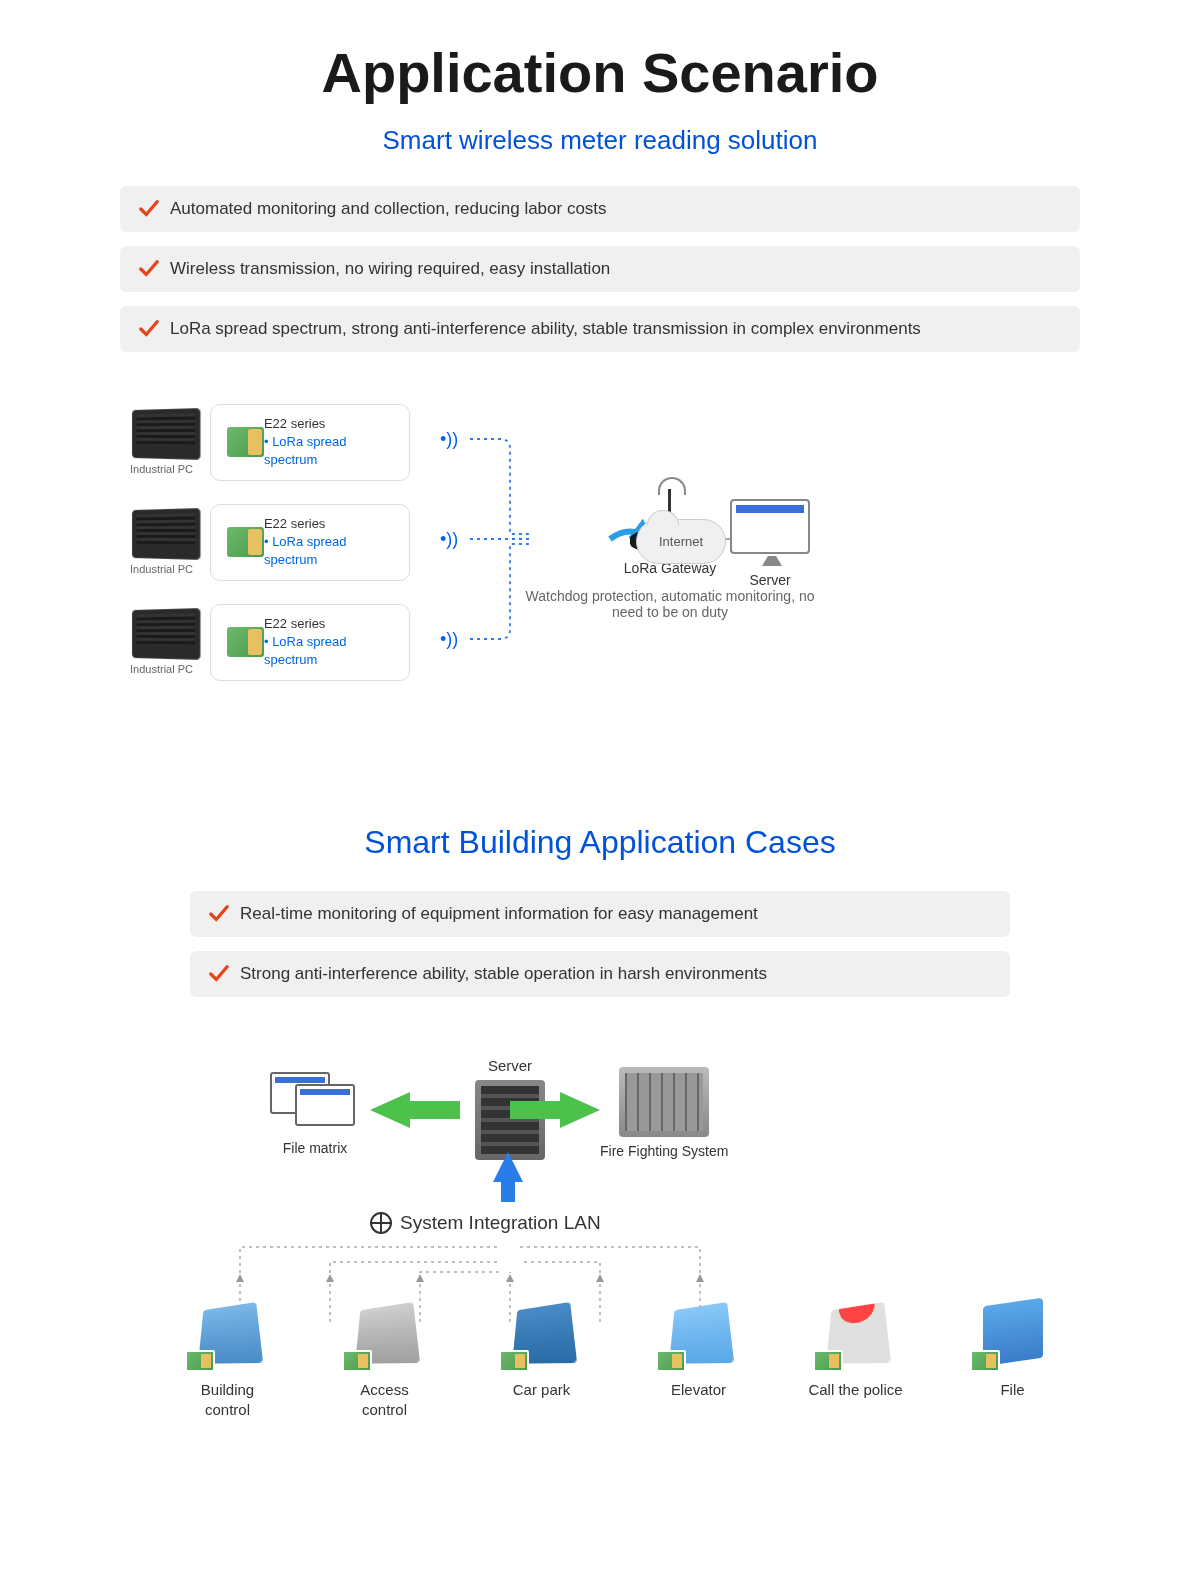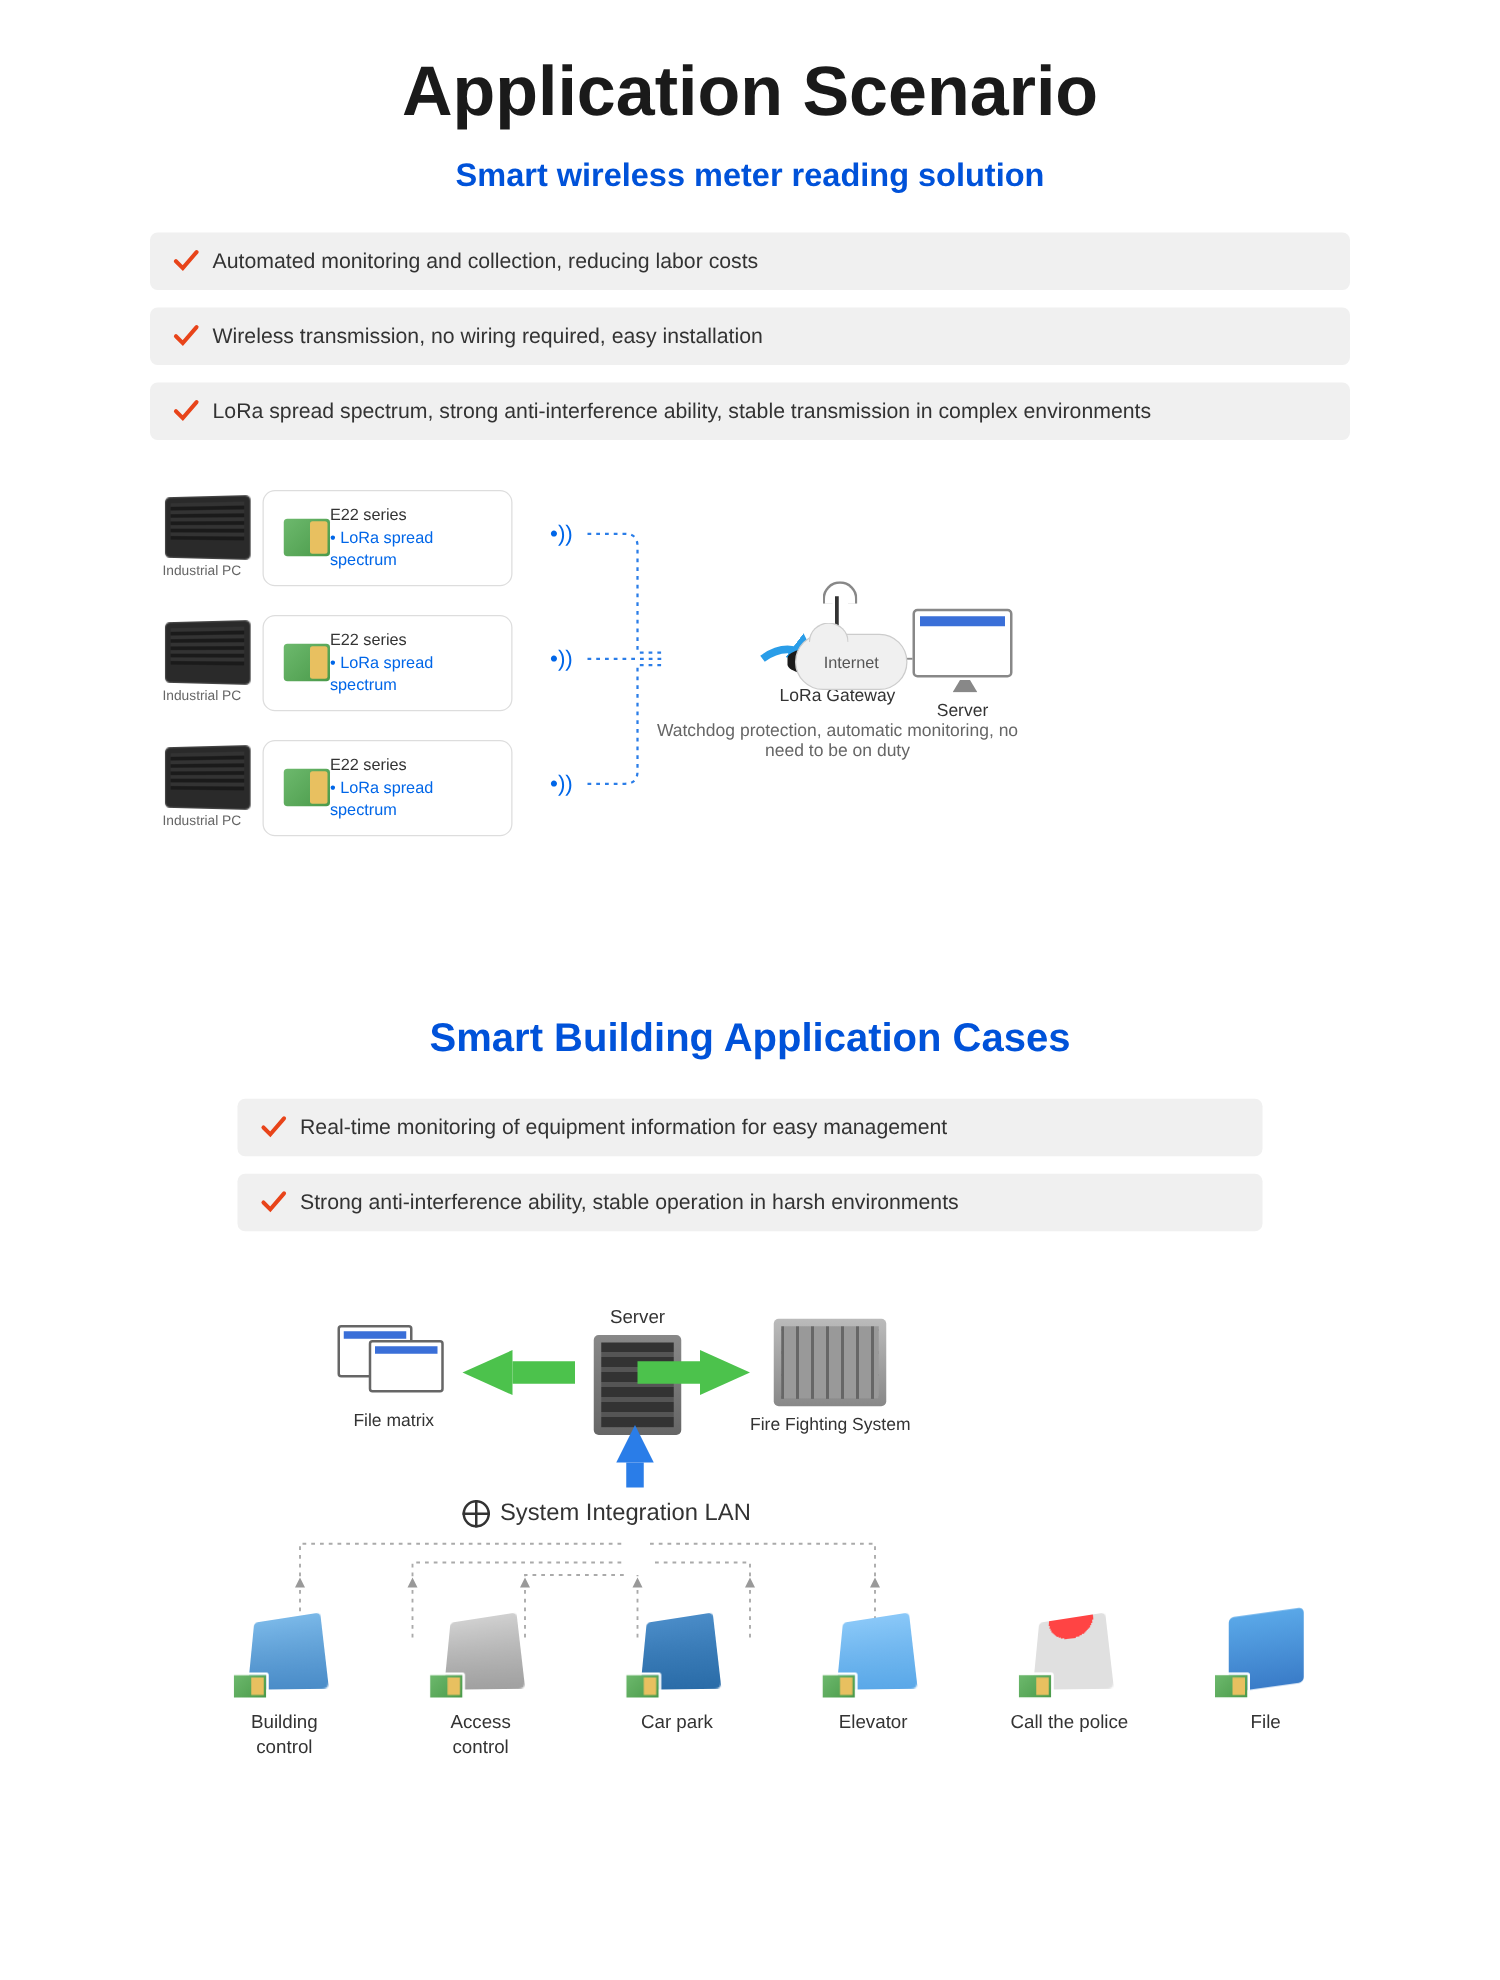--- a/index.html
+++ b/index.html
@@ -1,21 +1,21 @@
 <!DOCTYPE html>
 <html><head>
 <meta charset="utf-8">
 <style>
 *{margin:0;padding:0;box-sizing:border-box}
 body{font-family:-apple-system,BlinkMacSystemFont,"Segoe UI",Arial,sans-serif;background:#fff;width:1200px;color:#333}
 .container{padding:40px 100px}
 h1{font-size:56px;font-weight:700;text-align:center;color:#1a1a1a;margin-bottom:20px}
-h2{font-size:26px;font-weight:700;text-align:center;color:#0052d9;margin-bottom:30px}
+h2{font-size:26px;font-weight:400;text-align:center;color:#0052d9;margin-bottom:30px}
 h2.sb{margin-top:100px;margin-bottom:30px;font-size:32px}
-.feature-list{margin:0 20px 40px}
+.feature-list{margin:0 20px 52px}
 .feature-item{background:#f0f0f0;border-radius:6px;padding:12px 18px;margin-bottom:14px;display:flex;align-items:center;gap:10px;font-size:17px;color:#333}
 .check-icon{width:22px;height:22px;flex-shrink:0}
 .diagram1{position:relative;height:320px;margin:0 20px}
 .ipc-group{position:absolute;left:10px;display:flex;align-items:center;gap:10px}
 .ipc1{top:0}.ipc2{top:100px}.ipc3{top:200px}
 .ipc-box{width:70px;text-align:left}
 .ipc-img{width:70px;height:50px;background:#2a2a2a;border-radius:4px;position:relative;transform:perspective(200px) rotateY(-12deg);border:1px solid #444}
 .ipc-img::before{content:"";position:absolute;top:4px;left:4px;right:4px;height:30px;background:repeating-linear-gradient(0deg,#1a1a1a 0,#1a1a1a 3px,#333 3px,#333 6px)}
 .ipc-label{font-size:11px;color:#666;margin-top:4px}
 .module-card{background:#fff;border:1px solid #ddd;border-radius:10px;padding:10px 16px;display:flex;align-items:center;width:200px}

